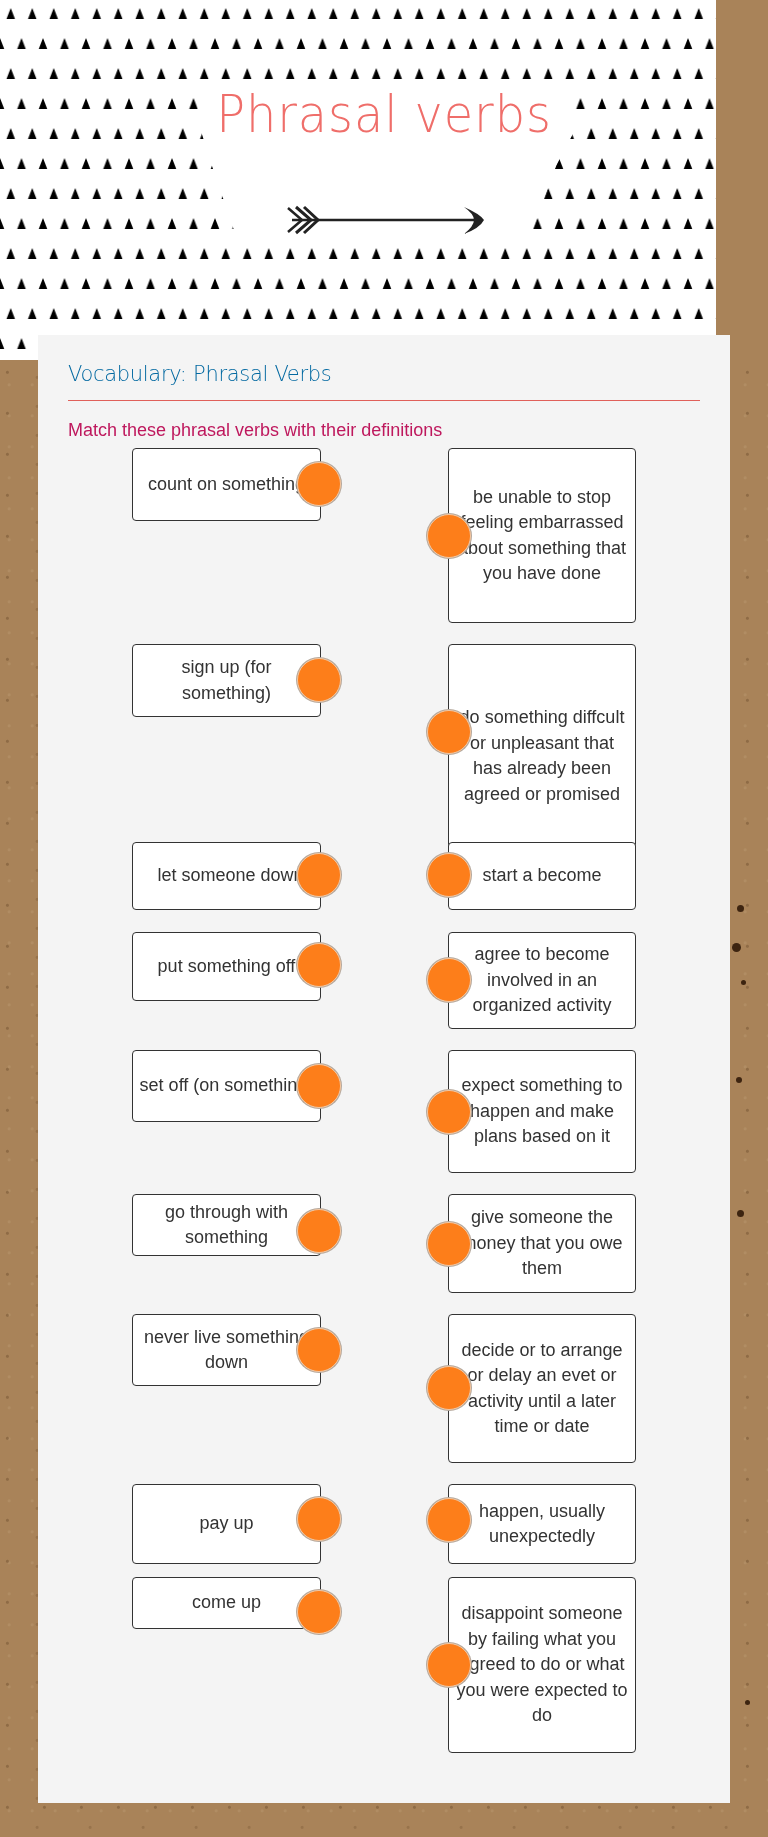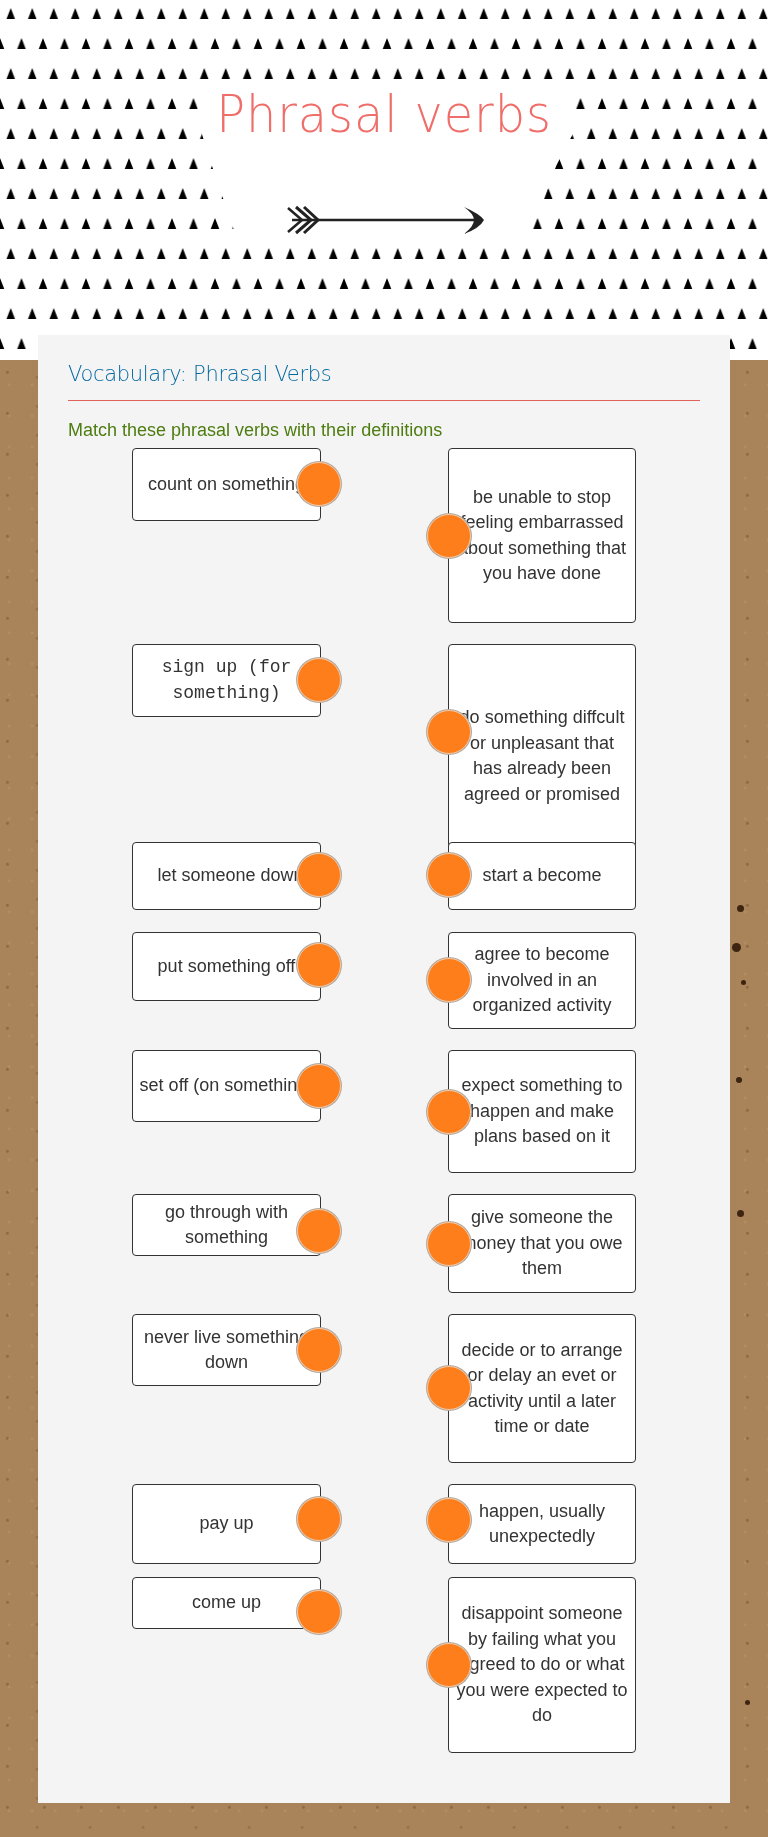--- a/index.html
+++ b/index.html
@@ -11,22 +11,22 @@
   .brown-bg {
     position: absolute; left: 0; top: 360px; width: 768px; height: 1477px;
     background:
       radial-gradient(circle at 20% 30%, rgba(60,35,10,0.25) 0 1px, transparent 2px) 0 0/37px 41px,
       radial-gradient(circle at 70% 60%, rgba(80,50,20,0.2) 0 1px, transparent 2px) 0 0/53px 29px,
       radial-gradient(circle at 40% 80%, rgba(200,170,130,0.25) 0 1px, transparent 2px) 0 0/23px 31px,
       #a98359;
   }
   .dot { position: absolute; border-radius: 50%; background: #3d2410; }
   .header {
-    position: absolute; left: 0; top: 0; width: 768px; height: 360px;
-    background: #ffffff; overflow: hidden;
+    position: absolute; left: 0; top: 0; width: 696px; height: 360px;
+    background: #ffffff; overflow: hidden; padding-left: 20px;
   }
   .header svg.pattern { position: absolute; left: 0; top: 0; }
   .title {
     position: absolute; left: 0; top: 84px; width: 768px; text-align: center;
     font-family: "DejaVu Sans", sans-serif; font-weight: 300;
     font-size: 52px; letter-spacing: 1px; color: #ef6e6a;
     transform: scaleX(0.92);
   }
   .arrow { position: absolute; left: 286px; top: 204px; }
   .panel {
@@ -37,21 +37,21 @@
     position: absolute; left: 30px; top: 27px;
     font-family: "DejaVu Sans", sans-serif; font-size: 21px; color: #0369a1;
     font-weight: 300; letter-spacing: -0.3px;
   }
   .divider {
     position: absolute; left: 30px; top: 65px; width: 632px; height: 1px;
     background: #e0605a;
   }
   .instructions {
     position: absolute; left: 30px; top: 85px;
-    font-family: "Liberation Sans", sans-serif; font-size: 18px; color: #4d7c0f;
+    font-family: "Liberation Sans", sans-serif; font-size: 18px; color: #be185d;
   }
   .box {
     position: absolute; box-sizing: border-box; background: #ffffff;
     border: 1px solid #333333; border-radius: 4px;
     display: flex; align-items: center; justify-content: center; text-align: center;
     font-family: "Liberation Sans", sans-serif; font-size: 18px; line-height: 25.5px;
     color: #333333; padding: 4px 6px; overflow: hidden;
   }
   .box.left { width: 189px; }
   .box.right { width: 188px; }
@@ -107,21 +107,21 @@
 
   <div class="box left" style="left:132px;top:448px;height:73px;">
       <span>count on something</span>
     </div>
   <div class="knob" style="left:319px;top:484px;"></div>
   <div class="box right" style="left:448px;top:448px;height:175px;">
       <span>be unable to stop feeling embarrassed about something that you have done</span>
     </div>
   <div class="knob" style="left:449px;top:536px;"></div>
 
-  <div class="box left" style="left:132px;top:644px;height:73px;font-family:Liberation Mono, monospace;">
+  <div class="box left" style="left:132px;top:644px;height:73px;">
       <span>sign up (for something)</span>
     </div>
   <div class="knob" style="left:319px;top:680px;"></div>
   <div class="box right" style="left:448px;top:644px;height:224px;">
       <span>do something diffcult or unpleasant that has already been agreed or promised</span>
     </div>
   <div class="knob" style="left:449px;top:732px;"></div>
 
   <div class="box left" style="left:132px;top:842px;height:68px;padding-left:14px;">
       <span>let someone down</span>

